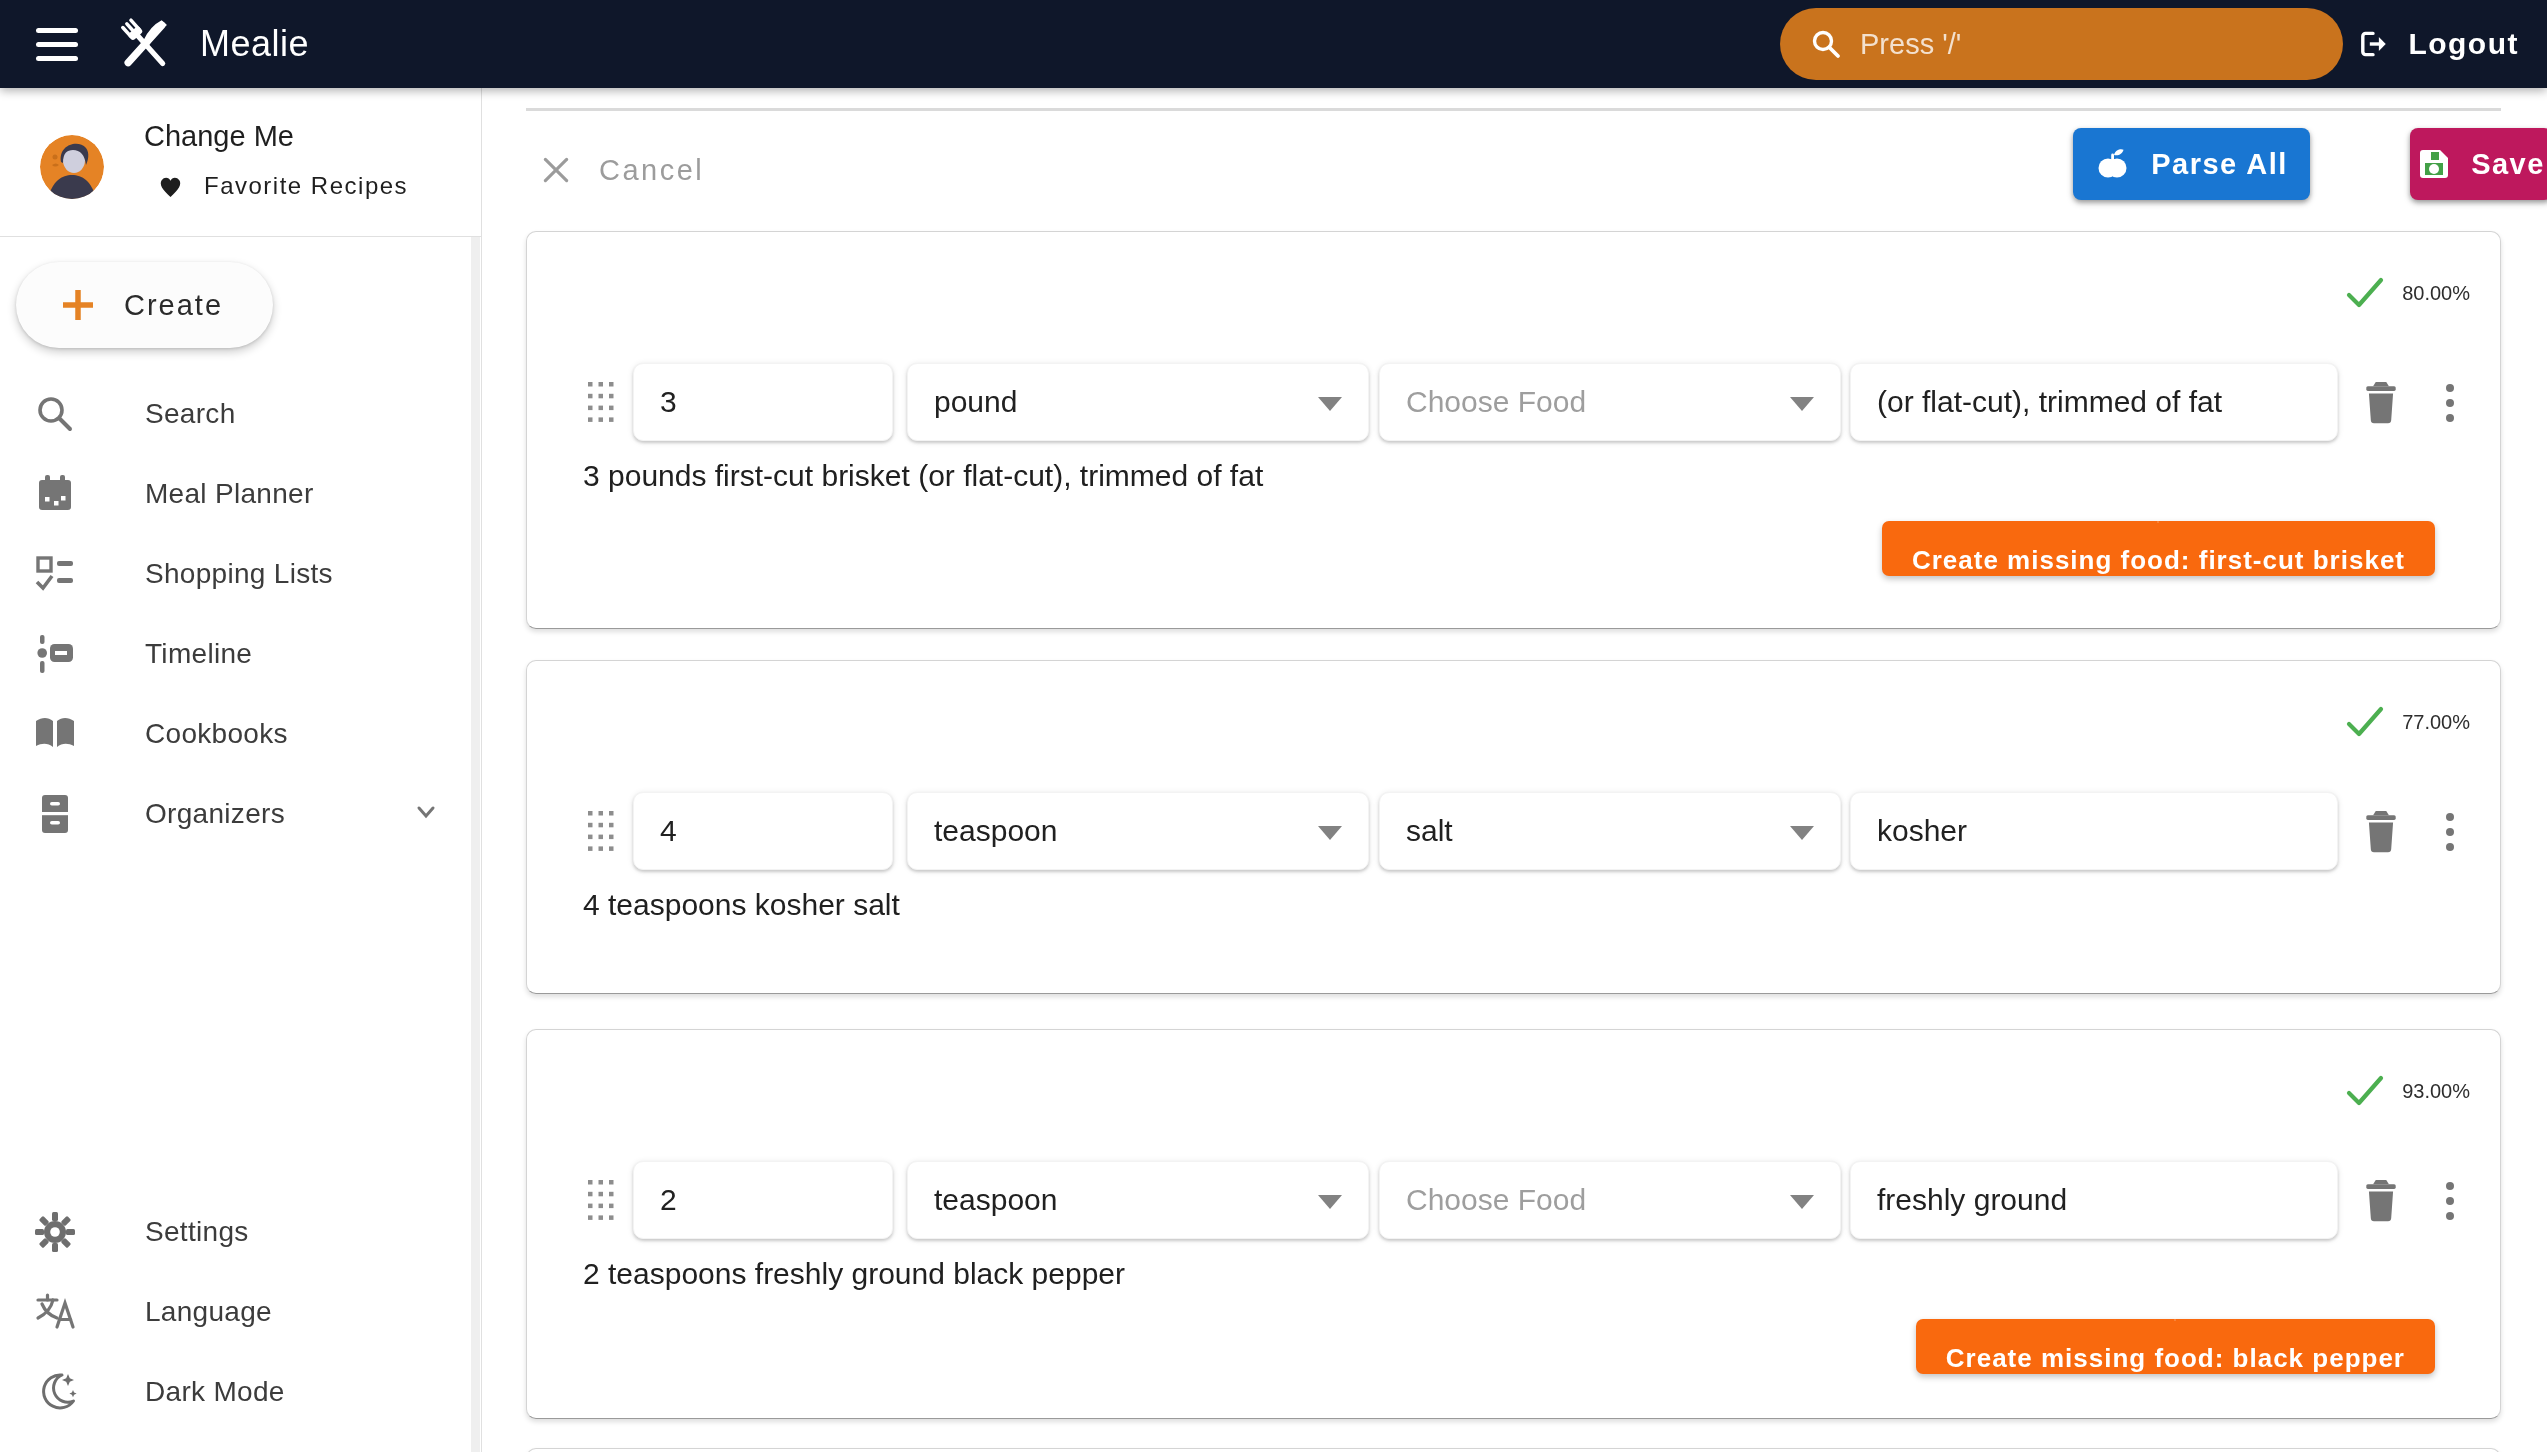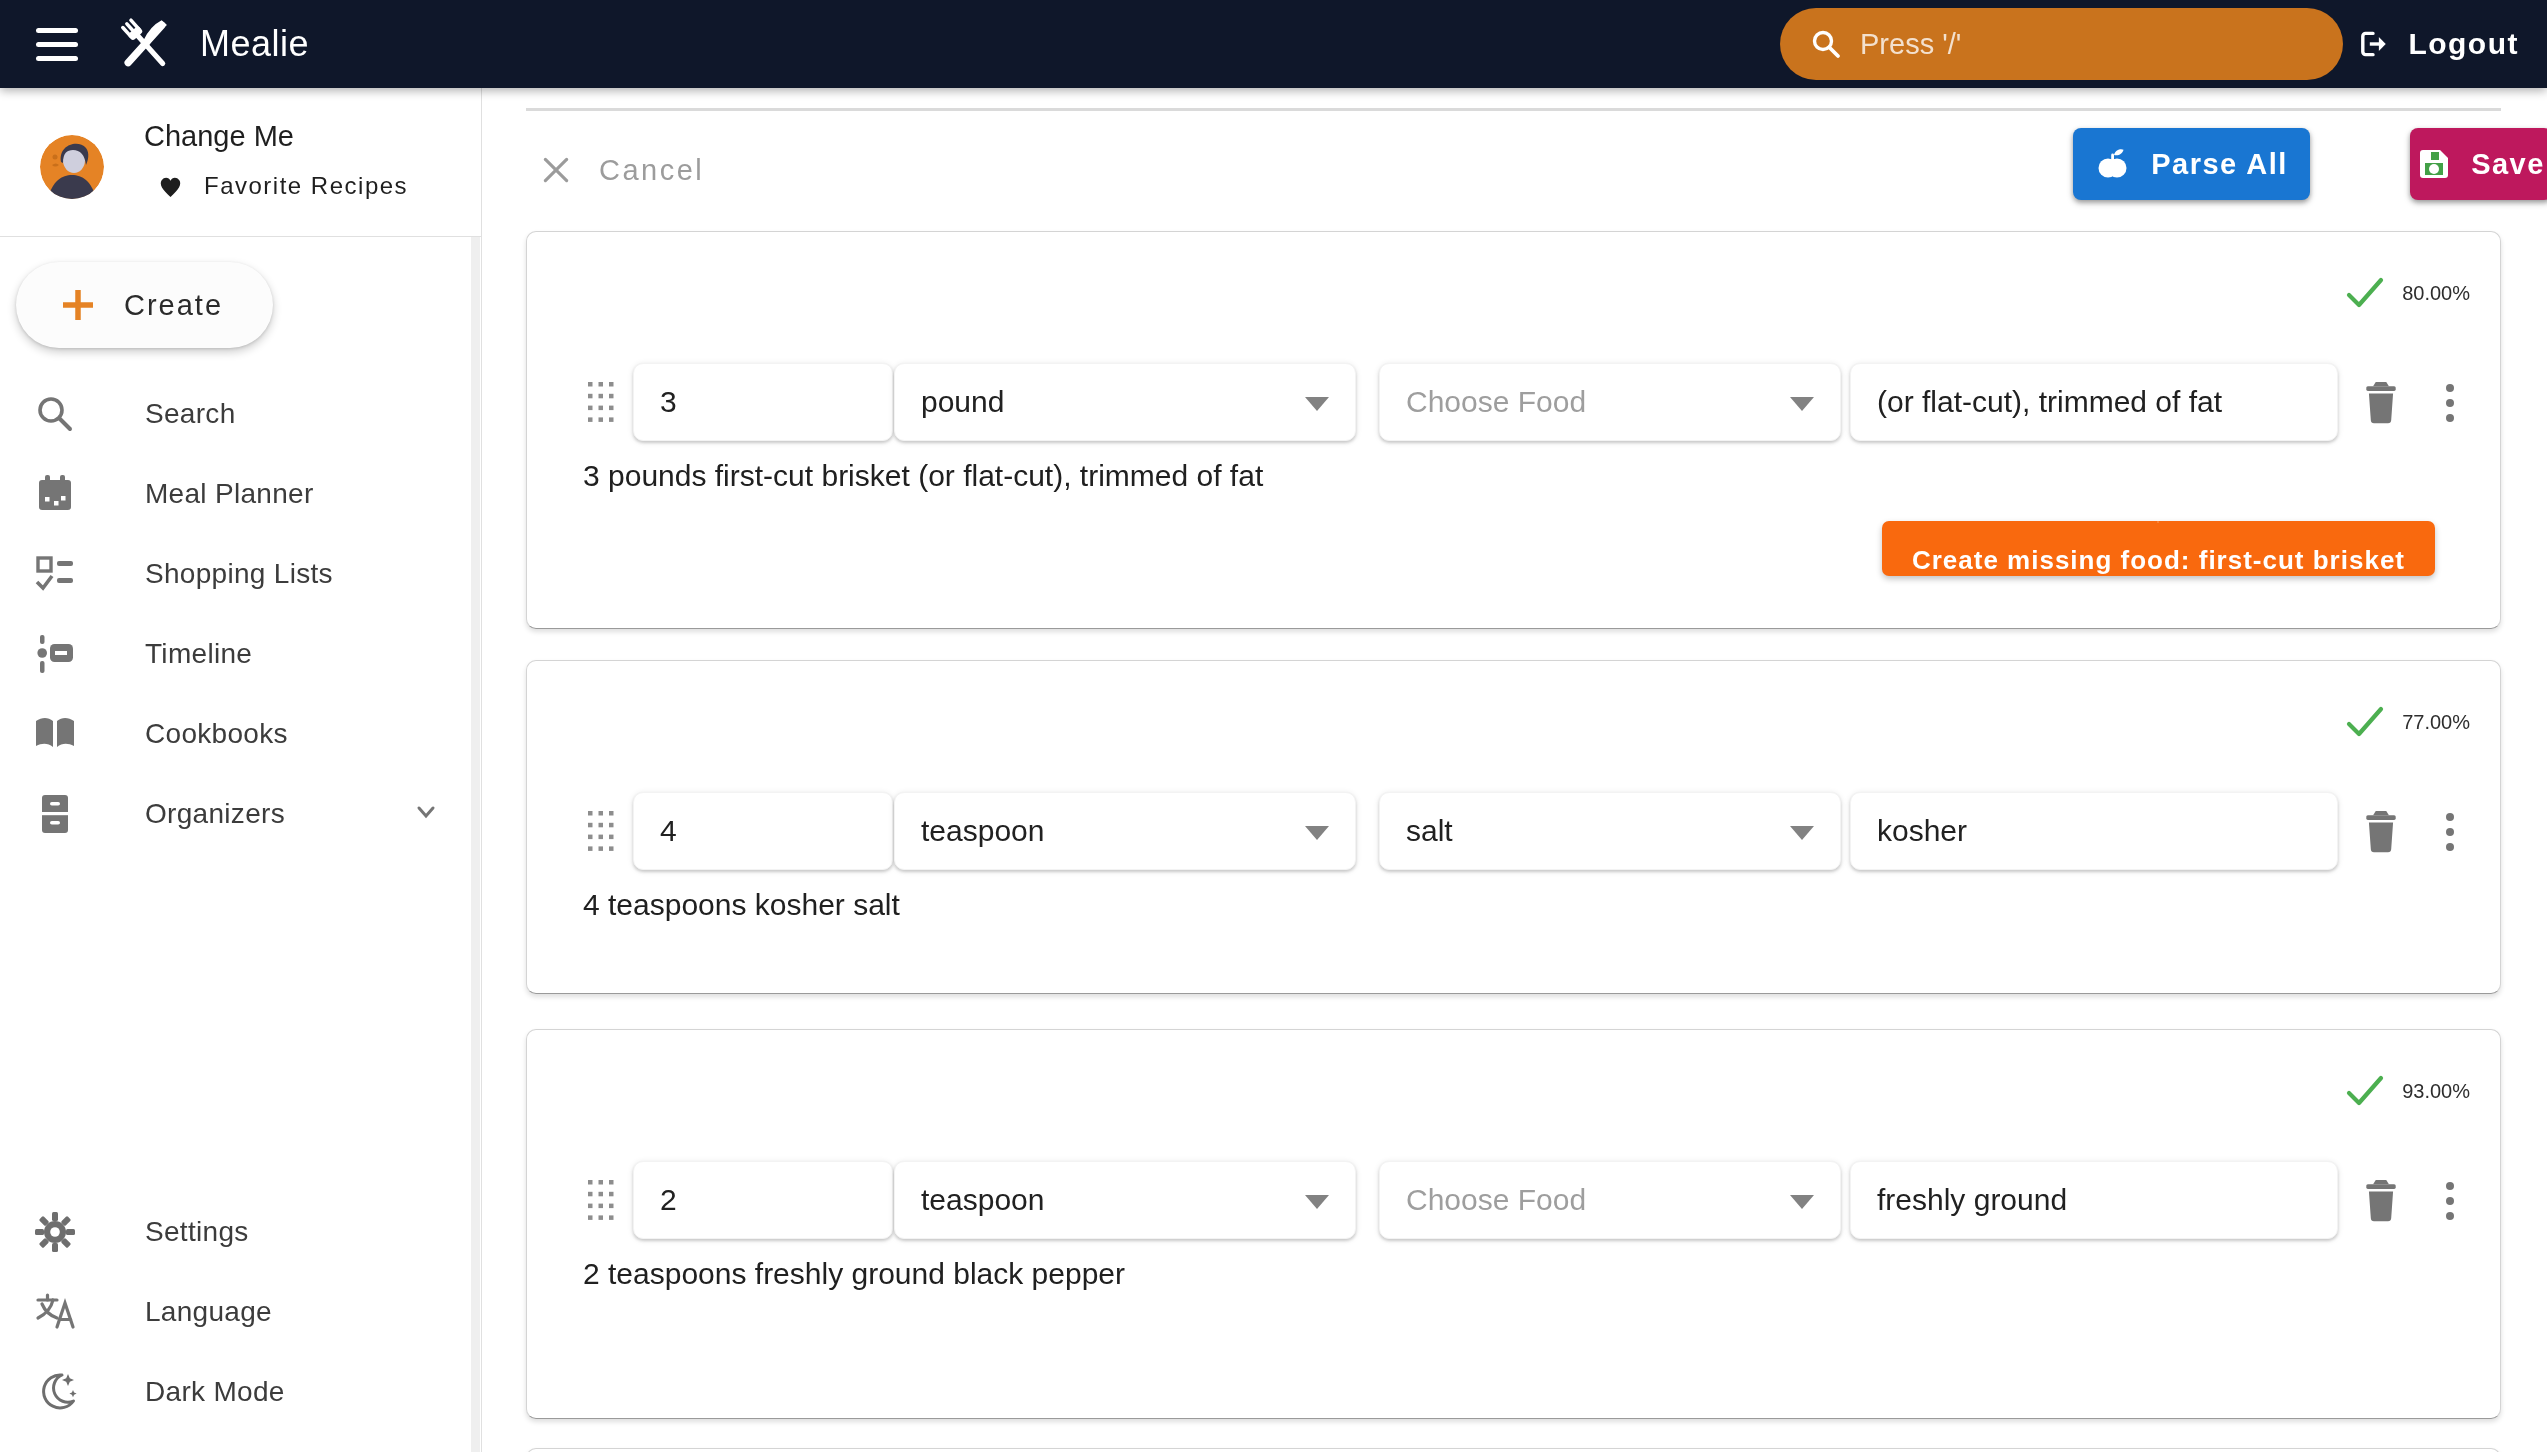--- a/index.html
+++ b/index.html
@@ -67,21 +67,21 @@
   .conf { position:absolute; top:44px; right:30px; display:flex; align-items:center; gap:18px; }
   .conf .pct { font-size:20px; color:#2e2e2e; }
   .row { position:absolute; left:0; top:131px; width:100%; height:78px; }
   .drag { position:absolute; left:61px; top:19px; cursor:grab; }
   .field { position:absolute; top:0; height:78px; background:#fff; border:1px solid #f3f3f3;
     border-radius:10px; box-shadow:0 2px 3px rgba(0,0,0,0.16), 0 1px 6px rgba(0,0,0,0.10);
     font-size:30px; color:#212121; display:flex; align-items:center; padding:0 26px;
     font-family:inherit; outline:none; }
   input.field { padding:0 26px; }
   .f-qty  { left:106px;  width:260px; }
-  .f-unit { left:367px;  width:462px; }
+  .f-unit { left:380px;  width:462px; }
   .f-food { left:852px;  width:462px; }
   .f-note { left:1323px; width:488px; }
   .select { cursor:pointer; }
   .select .arrow { position:absolute; right:26px; top:33px; width:0; height:0;
     border-left:12px solid transparent; border-right:12px solid transparent;
     border-top:14px solid #828282; }
   .ph-text { color:#9e9e9e; }
   .trash-btn { position:absolute; left:1832px; top:17px; width:44px; height:46px; cursor:pointer;
     display:flex; align-items:center; justify-content:center; }
   .kebab-btn { position:absolute; left:1906px; top:17px; width:34px; height:46px; cursor:pointer;
@@ -463,17 +463,24 @@
           <path d="M5.5 11 H28.5 L26.7 36.5 a3 3 0 0 1 -3 2.8 H10.3 a3 3 0 0 1 -3 -2.8 Z"></path>
         </svg>
       </div>
       <div class="kebab-btn">
           <i></i>
           <i></i>
           <i></i>
         </div>
     </div>
     <div class="ing-text">2 teaspoons freshly ground black pepper</div>
+    <div class="missing-btn">
+      <svg width="30" height="30" viewBox="0 0 30 30">
+        <line x1="15" y1="3" x2="15" y2="27" stroke="#fff" stroke-width="3.6"></line>
+        <line x1="3" y1="15" x2="27" y2="15" stroke="#fff" stroke-width="3.6"></line>
+      </svg>
+      <span class="lbl">Create missing food: black pepper</span>
+    </div>
   </section>
 
   <section class="card card4"></section>
 </main>
 
 
 </body></html>

